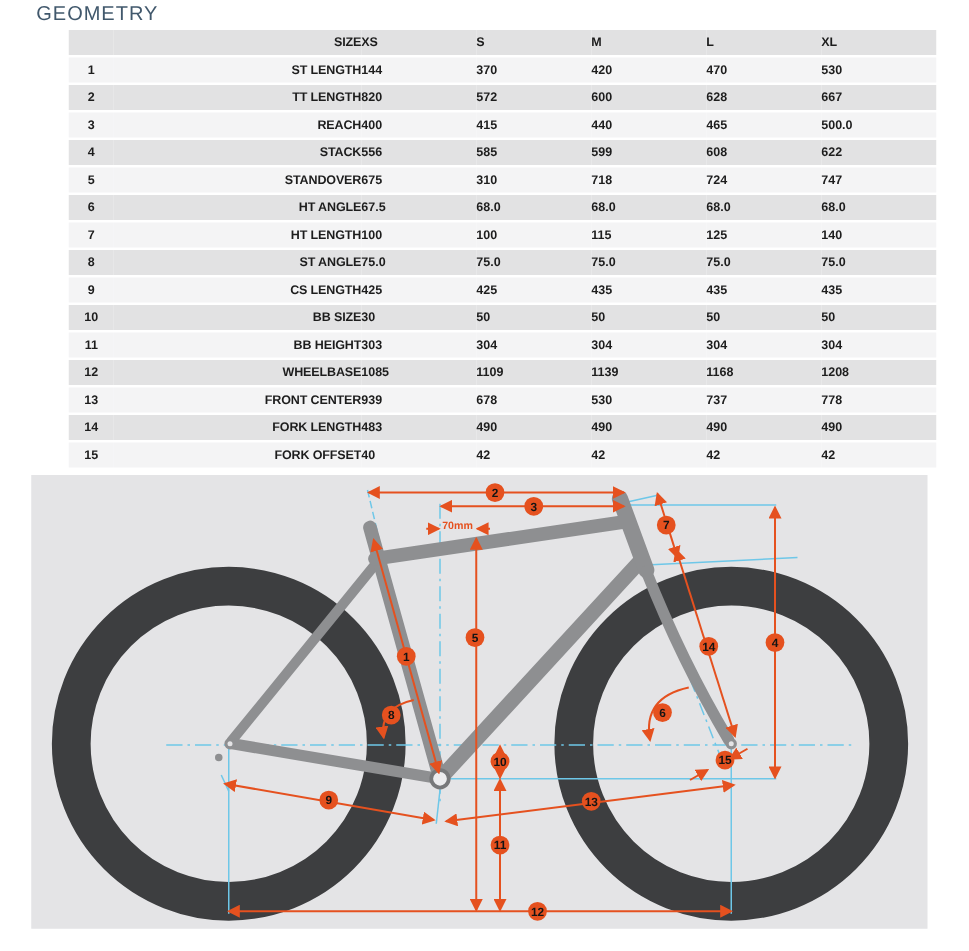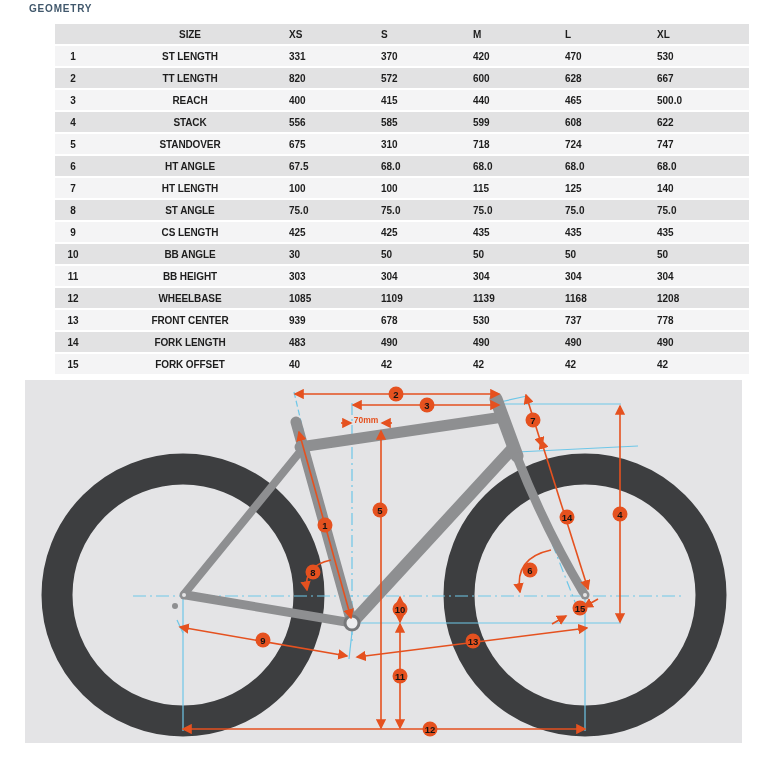--- a/index.html
+++ b/index.html
@@ -1,31 +1,31 @@
 <!DOCTYPE html>
 <html><head>
 <meta charset="utf-8">
 <style>
   html,body{margin:0;padding:0;background:#fff;}
   .page{position:relative;width:775px;height:761px;background:#fff;overflow:hidden;
         font-family:"Liberation Sans","DejaVu Sans",sans-serif;}
-  .page-title{position:absolute;left:29px;top:3px;margin:0;font-size:10px;font-weight:700;
+  .page-title{position:absolute;left:29px;top:3px;margin:0;font-size:16px;font-weight:400;
         letter-spacing:.8px;color:#41586c;}
   table.geo{position:absolute;left:55px;top:22px;width:693px;border-collapse:separate;
         border-spacing:0 2px;table-layout:fixed;}
   table.geo col.c-num{width:36px;}
   table.geo col.c-lbl{width:198px;}
   table.geo col.c-val{width:92px;}
   table.geo th,table.geo td{height:20px;padding:0;font-size:10px;color:#1d1d1d;
         vertical-align:middle;white-space:nowrap;overflow:hidden;}
   table.geo thead tr{background:#e1e1e2;}
   table.geo tbody tr:nth-child(odd){background:#f4f4f5;}
   table.geo tbody tr:nth-child(even){background:#e2e2e3;}
   .num{text-align:center;font-weight:700;}
-  .lbl{text-align:center;font-weight:700;letter-spacing:-.1px;}
+  .lbl{text-align:right;font-weight:700;letter-spacing:-.1px;}
   .val{text-align:left;padding-left:4px;font-weight:600;}
   th.val,th.lbl{font-weight:700;}
   .diagram{position:absolute;left:0;top:380px;width:775px;height:381px;}
   svg text.co{font-family:"Liberation Sans","DejaVu Sans",sans-serif;font-size:9.5px;
         font-weight:700;fill:#141414;text-anchor:middle;}
   svg text.mm{font-family:"Liberation Sans","DejaVu Sans",sans-serif;font-size:8.5px;
         font-weight:700;fill:#e5511f;text-anchor:middle;}
 </style>
 </head>
 <body>
@@ -51,21 +51,21 @@
           <th class="val">S</th>
           <th class="val">M</th>
           <th class="val">L</th>
           <th class="val">XL</th>
         </tr>
     </thead>
     <tbody>
         <tr>
           <td class="num">1</td>
           <td class="lbl">ST LENGTH</td>
-          <td class="val">331</td>
+          <td class="val">144</td>
           <td class="val">370</td>
           <td class="val">420</td>
           <td class="val">470</td>
           <td class="val">530</td>
         </tr>
         <tr>
           <td class="num">2</td>
           <td class="lbl">TT LENGTH</td>
           <td class="val">820</td>
           <td class="val">572</td>
@@ -131,21 +131,21 @@
           <td class="num">9</td>
           <td class="lbl">CS LENGTH</td>
           <td class="val">425</td>
           <td class="val">425</td>
           <td class="val">435</td>
           <td class="val">435</td>
           <td class="val">435</td>
         </tr>
         <tr>
           <td class="num">10</td>
-          <td class="lbl">BB ANGLE</td>
+          <td class="lbl">BB SIZE</td>
           <td class="val">30</td>
           <td class="val">50</td>
           <td class="val">50</td>
           <td class="val">50</td>
           <td class="val">50</td>
         </tr>
         <tr>
           <td class="num">11</td>
           <td class="lbl">BB HEIGHT</td>
           <td class="val">303</td>

